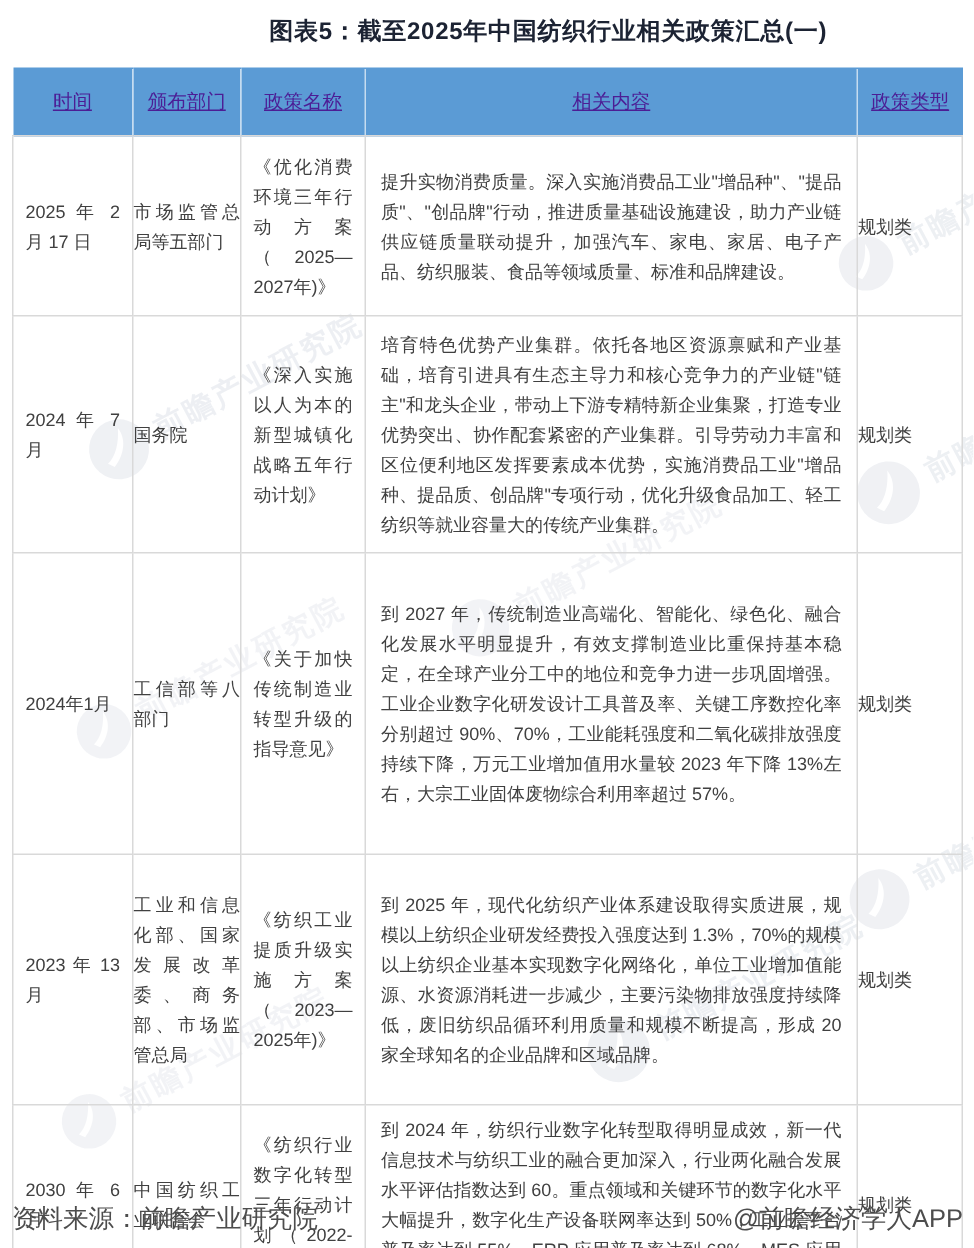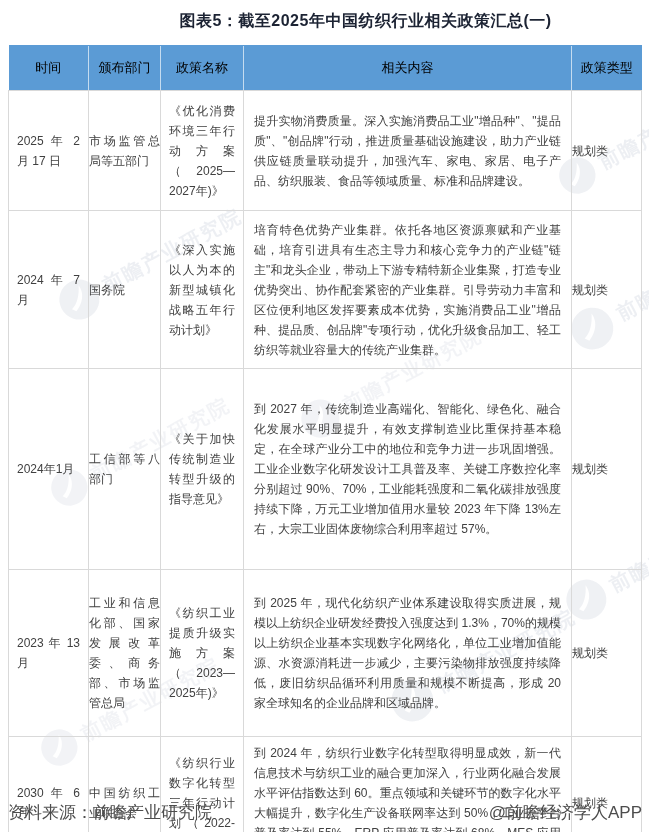--- a/index.html
+++ b/index.html
@@ -34,23 +34,23 @@
   
   table.policy-table {
     position:absolute; top:45px; left:8px; z-index:1;
     width:633px; border-collapse:collapse; table-layout:fixed;
     background:transparent;
   }
   col.c1{width:80px;} col.c2{width:72px;} col.c3{width:83px;}
   col.c4{width:328px;} col.c5{width:70px;}
 
   thead th {
-    background:#5b9bd5; color:#000000; font-weight:normal;
+    background:#5b9bd5; color:#4c1d95; font-weight:normal;
     font-size:13px; height:45px; text-align:center;
-    border-top:1px solid #5b9bd5; border-bottom:1px solid #d9d9d9;
+    border-top:1px solid #5b9bd5; border-bottom:1px solid #d9d9d9;text-decoration:underline;
   }
   thead th + th { border-left:1px solid rgba(255,255,255,0.65); }
 
   tbody td {
     border:1px solid #d9d9d9; vertical-align:middle;
     font-size:12px; color:#404040; line-height:20px;
     background:transparent;
   }
   tr.r0 td { height:120px; }
   tr.r1 td { height:158px; }

